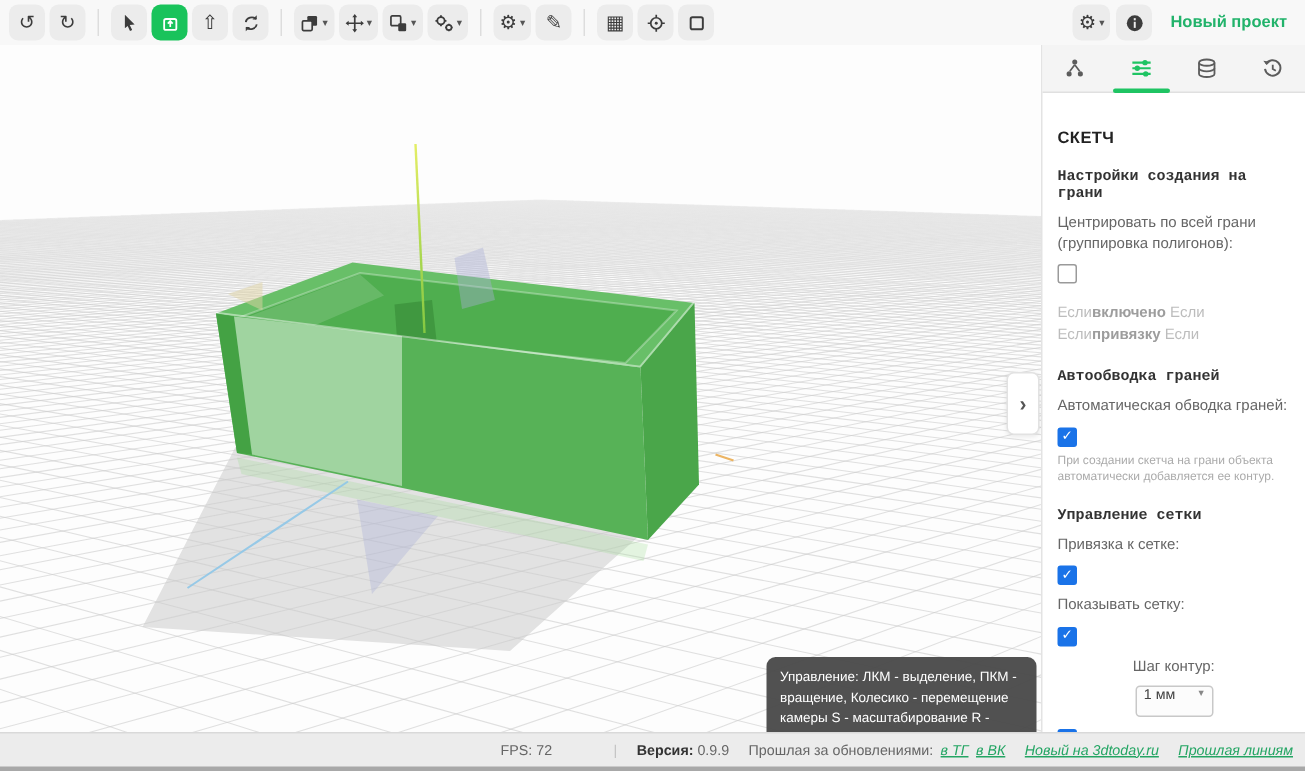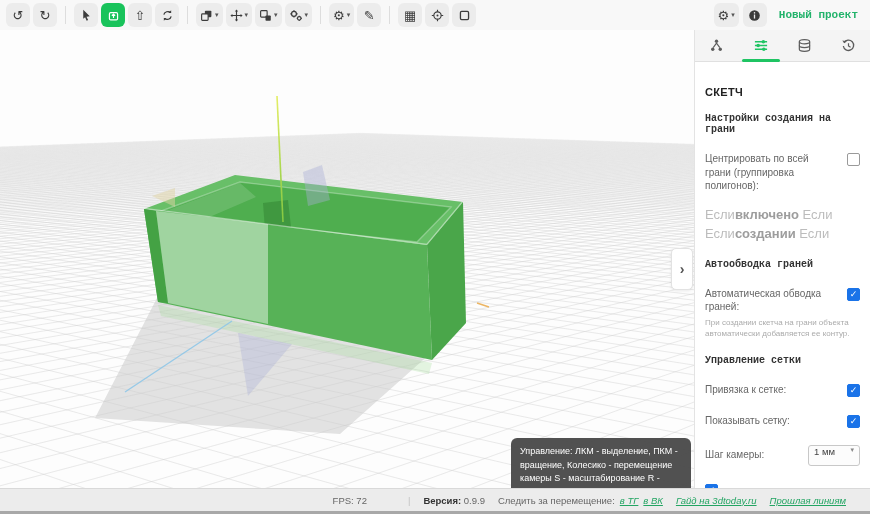--- a/index.html
+++ b/index.html
@@ -11,21 +11,21 @@
   .toolbar { height:30px; background:#f8f8f8; display:flex; align-items:center; padding:0 6px; flex:0 0 auto; }
   .tb-left { display:flex; align-items:center; gap:3px; }
   .tb-right { margin-left:auto; display:flex; align-items:center; gap:4px; padding-right:6px; }
   .tbtn { height:24px; min-width:24px; padding:0 4px; background:#ececec; border-radius:6px;
           display:flex; align-items:center; justify-content:center; gap:2px; cursor:pointer; }
   .tbtn .glyph { font-size:13px; line-height:1; color:#3c3c3c; font-family:"DejaVu Sans",sans-serif; }
   .tbtn .caret { font-size:7px; color:#555; font-family:"DejaVu Sans",sans-serif; }
   .tbtn.active { background:#19c35b; }
   .tbtn svg { display:block; }
   .tb-sep { width:1px; height:18px; background:#ddd; margin:0 5px; }
-  .new-project { font-size:11px; font-weight:bold; color:#22b36b; margin-left:8px; cursor:pointer;font-family:Liberation Mono, monospace; }
+  .new-project { font-size:11px; font-weight:bold; color:#22b36b; margin-left:8px; cursor:pointer; }
 
   
   .main { flex:1 1 auto; display:flex; position:relative; height:458px; }
 
   
   .viewport { position:relative; width:694px; height:458px; background:#fdfdfd; overflow:hidden; }
   .scene { position:absolute; left:0; top:0; width:694px; height:458px; }
   .tooltip { position:absolute; left:511px; top:408px; width:180px; background:rgba(72,72,72,.95);
              border-radius:6px; padding:7px 9px; color:#fff; font-size:9px; line-height:1.5; }
   .panel-toggle { position:absolute; left:671px; top:218px; width:22px; height:42px; background:#fff;
@@ -34,44 +34,44 @@
                   font-weight:bold; cursor:pointer; }
 
   
   .panel { width:176px; height:458px; background:#fff; border-left:1px solid #e3e3e3; display:flex; flex-direction:column; }
   .tabbar { height:32px; background:#f4f4f4; border-bottom:1px solid #e0e0e0; display:flex; flex:0 0 auto; }
   .tab { flex:1; display:flex; align-items:center; justify-content:center; cursor:pointer; position:relative; }
   .tab.active::after { content:""; position:absolute; left:3px; right:3px; bottom:-1px; height:3px; background:#1fc463; border-radius:2px; }
   .panel-body { padding:10px 10px 0 10px; flex:1; overflow:hidden; }
   .p-title { font-size:11px; font-weight:bold; color:#222; margin-top:14px; letter-spacing:.3px; }
   .p-section { font-size:10px; font-weight:bold; color:#333; margin-top:15px;font-family:Liberation Mono, monospace; }
-  .p-row { display:flex; align-items:flex-start; justify-content:space-between; margin-top:17px; gap:22px; }
+  .p-row { display:flex; align-items:flex-start; justify-content:space-between; margin-top:7px; gap:6px;flex-direction:column; }
   .p-label { font-size:10px; color:#666; line-height:1.35; flex:1; }
   .cb { width:13px; height:13px; border:1px solid #9a9a9a; border-radius:2px; background:#fff; flex:0 0 auto;
         display:flex; align-items:center; justify-content:center; font-size:9px; color:#fff; cursor:pointer; margin-top:1px;
         font-family:"DejaVu Sans",sans-serif; }
   .cb.on { background:#1a73e8; border-color:#1a73e8; }
-  .hints { margin-top:12px; font-size:13px; color:#bcbcbc; line-height:1.5; }
+  .hints { margin-top:12px; font-size:10px; color:#bcbcbc; line-height:1.5; }
   .hints b { color:#9d9d9d; }
   .p-desc { font-size:8px; color:#ababab; line-height:1.45; margin-top:3px; }
   .select { height:21px; min-width:52px; border:1px solid #c8c8c8; border-radius:3px; background:#fcfcfc;
             display:flex; justify-content:space-between; padding:0 5px; cursor:pointer; }
   .select .sel-val { font-size:9.5px; color:#444; }
   .select .sel-caret { font-size:7px; color:#888; margin-left:4px; font-family:"DejaVu Sans",sans-serif; }
   .slider-row { align-items:center; }
   .slider { position:relative; flex:1; height:14px; margin:0 6px; }
   .sl-track { position:absolute; left:0; right:0; top:6px; height:3px; background:#d3d3d3; border-radius:2px; }
   .sl-fill  { position:absolute; left:0; top:6px; height:3px; background:#3a7bd5; border-radius:2px; }
   .sl-thumb { position:absolute; top:1px; width:13px; height:13px; margin-left:-7px; background:#5f6368;
               border-radius:50%; cursor:pointer; }
   .sl-value { font-size:10px; color:#555; flex:0 0 auto; margin-top:1px; }
 
   
   .statusbar { height:26px; background:#ececec; border-top:1px solid #d9d9d9; border-bottom:3px solid #a8a8a8;
-               display:flex; align-items:center; justify-content:flex-end; gap:13px; padding:0 24px; font-size:9.5px; color:#666;
+               display:flex; align-items:center; justify-content:flex-end; gap:13px; padding:0 8px; font-size:9.5px; color:#666;
                flex:0 0 auto; }
   .sb-fps { margin-right:28px; }
   .sb-div { color:#c2c2c2; }
   .sb-ver b { color:#333; }
   .sb-upd { display:flex; gap:5px; align-items:center; }
   .sb-link { color:#23a563; text-decoration:underline; cursor:pointer;font-style:italic; }
 </style>
 </head>
 <body>
 
@@ -544,59 +544,59 @@
       <div class="panel-body">
         <div class="p-title">СКЕТЧ</div>
 
         <div class="p-section">Настройки создания на грани</div>
         <div class="p-row">
           <span class="p-label">Центрировать по всей грани (группировка полигонов):</span>
           <div class="cb"></div>
         </div>
         <div class="hints">
           <div><span>Если</span><b>включено</b> <span>Если</span></div>
-          <div><span>Если</span><b>создании</b> <span>Если</span></div>
+          <div><span>Если</span><b>привязку</b> <span>Если</span></div>
         </div>
 
         <div class="p-section">Автообводка граней</div>
         <div class="p-row">
           <span class="p-label">Автоматическая обводка граней:</span>
           <div class="cb on">✓</div>
         </div>
         <div class="p-desc">При создании скетча на грани объекта автоматически добавляется ее контур.</div>
 
         <div class="p-section">Управление сетки</div>
         <div class="p-row">
           <span class="p-label">Привязка к сетке:</span>
           <div class="cb on">✓</div>
         </div>
         <div class="p-row">
           <span class="p-label">Показывать сетку:</span>
           <div class="cb on">✓</div>
         </div>
         <div class="p-row" style="align-items:center;">
-          <span class="p-label">Шаг камеры:</span>
+          <span class="p-label">Шаг контур:</span>
           <div class="select">
             <span class="sel-val">1 мм</span>
             <span class="sel-caret">▾</span>
           </div>
         </div>
         <div class="p-row">
           <div class="cb on">✓</div>
         </div>
 
       </div>
     </div>
   </div>
 
   <div class="statusbar">
     <span class="sb-fps">FPS: 72</span>
     <span class="sb-div">|</span>
     <span class="sb-ver"><b>Версия:</b> <span>0.9.9</span></span>
     <span class="sb-upd">
-      <span>Следить за перемещение:</span>
+      <span>Прошлая за обновлениями:</span>
       <span class="sb-link">в ТГ</span>
       <span class="sb-link">в ВК</span>
     </span>
-    <span class="sb-link">Гайд на 3dtoday.ru</span>
+    <span class="sb-link">Новый на 3dtoday.ru</span>
     <span class="sb-link">Прошлая линиям</span>
   </div>
 </div>
 
 </body></html>

